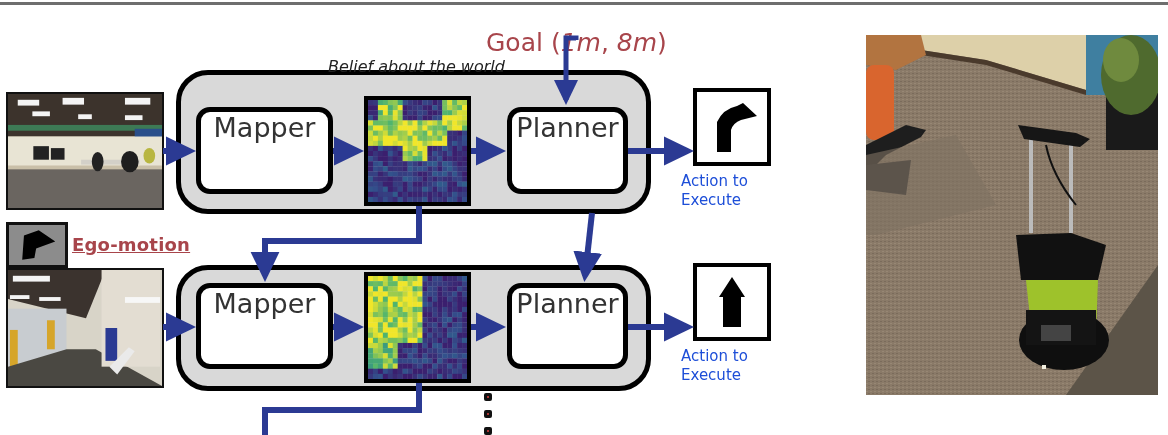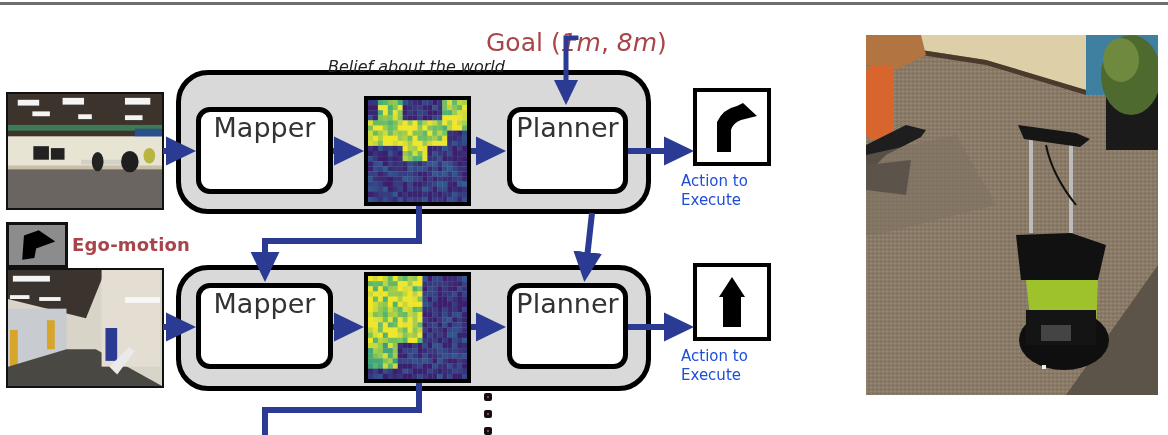--- a/index.html
+++ b/index.html
@@ -13,21 +13,21 @@
   .map svg { display:block; width:100%; height:100%; }
   .photo { border:2px solid #111; box-sizing:border-box; overflow:hidden; }
   .photo svg { display:block; width:100%; height:100%; }
   .belief { font-style:italic; font-size:16px; color:#222; }
   .goal { color:#a8454b; font-size:25px; white-space:nowrap; }
   .goal i { font-style:italic; }
   .action-box { background:#fff; border:4px solid #000; box-sizing:border-box; }
   .action-box svg { display:block; width:100%; height:100%; }
   .action-label { color:#1d4ed8; font-size:15px; text-align:left; line-height:19px; width:100px; }
   .ego-box { background:#8c8c8c; border:3px solid #111; box-sizing:border-box; }
-  .ego-label { color:#a8454b; font-size:18px; font-weight:bold; letter-spacing:0.2px; }
+  .ego-label { color:#a8454b; font-size:18px; font-weight:bold; letter-spacing:0.2px;text-decoration:underline; }
   svg.overlay { position:absolute; left:0; top:0; width:1168px; height:435px; pointer-events:none; }
   .dot { width:8px; height:8px; background:#111; border-radius:2px; }
   .dot::after { content:""; display:block; width:2px; height:2px; background:#a33; margin:3px; }
 </style>
 </head>
 <body>
 
 <div class="abs topline"></div>
 
 <div class="abs photo" style="left:6px;top:92px;width:158px;height:118px;">

